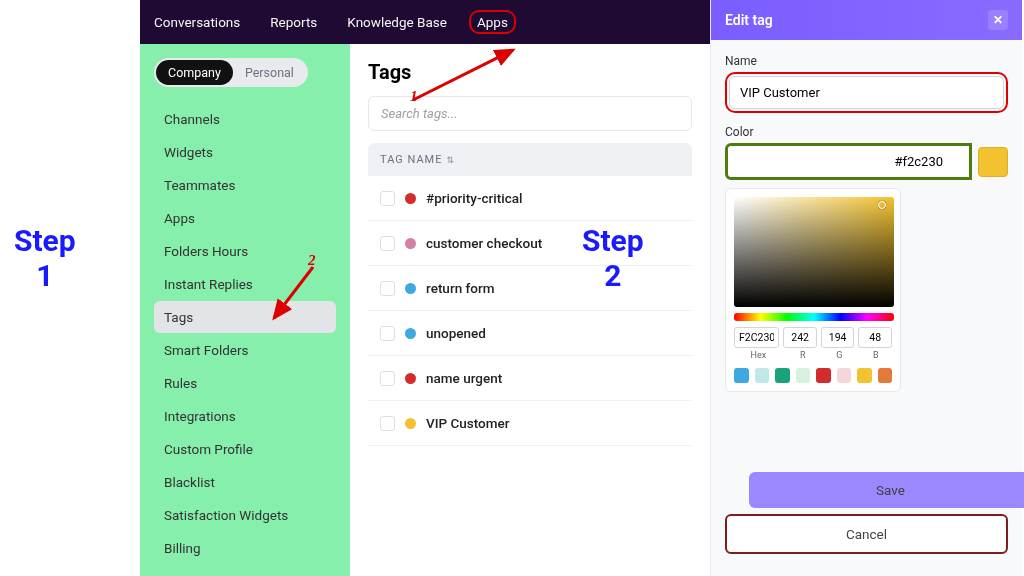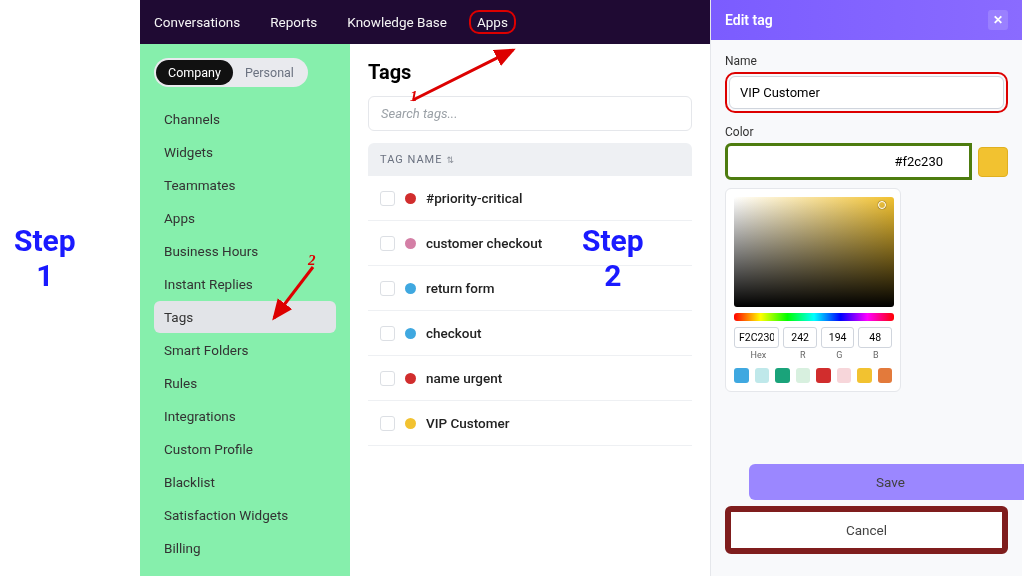--- a/index.html
+++ b/index.html
@@ -70,21 +70,21 @@
   .vals .ch { flex: 1; }
   .val-lbls { display: flex; gap: 4px; margin-top: 2px; font-size: 9px; color: #666; text-align: center; }
   .val-lbls span:first-child { flex: 1.5; }
   .val-lbls span { flex: 1; }
   .preset { display: flex; gap: 6px; margin-top: 8px; }
   .preset div { width: 15px; height: 15px; border-radius: 3px; }
 
   .modal-foot { padding: 10px 14px 16px; }
   .btn { width: 100%; padding: 10px; border-radius: 6px; border: none; font-size: 13.5px; cursor: pointer; margin-bottom: 6px; }
   .btn-save { background: #9b87ff; color: #404040; margin-left: 24px; }
-  .btn-cancel { background: #fff; color: #444; border: 6px solid #7f1d1d; }
+  .btn-cancel { background: #fff; color: #444; border: 2px solid #7f1d1d; }
 </style>
 </head>
 <body>
 
 <div class="app">
   <div class="topnav">
     <span class="nav-item">Conversations</span>
     <span class="nav-item">Reports</span>
     <span class="nav-item">Knowledge Base</span>
     <span class="nav-item apps-mark">Apps</span>
@@ -93,21 +93,21 @@
     <div class="sidebar">
       <div class="toggle">
         <div class="pill active">Company</div>
         <div class="pill">Personal</div>
       </div>
       <ul class="side-list">
         <li>Channels</li>
         <li>Widgets</li>
         <li>Teammates</li>
         <li>Apps</li>
-        <li>Business Hours</li>
+        <li>Folders Hours</li>
         <li>Instant Replies</li>
         <li class="active">Tags</li>
         <li>Smart Folders</li>
         <li>Rules</li>
         <li>Integrations</li>
         <li>Custom Profile</li>
         <li>Blacklist</li>
         <li>Satisfaction Widgets</li>
         <li>Billing</li>
 
@@ -132,21 +132,21 @@
             <span class="tag-label">customer checkout</span>
           </div>
           <div class="tag-row">
             <span class="cb"></span>
             <span class="dot" style="background:#3fa8e0"></span>
             <span class="tag-label">return form</span>
           </div>
           <div class="tag-row">
             <span class="cb"></span>
             <span class="dot" style="background:#3fa8e0"></span>
-            <span class="tag-label">checkout</span>
+            <span class="tag-label">unopened</span>
           </div>
           <div class="tag-row">
             <span class="cb"></span>
             <span class="dot" style="background:#d12d2d"></span>
             <span class="tag-label">name urgent</span>
           </div>
           <div class="tag-row">
             <span class="cb"></span>
             <span class="dot" style="background:#f2c230"></span>
             <span class="tag-label">VIP Customer</span>

